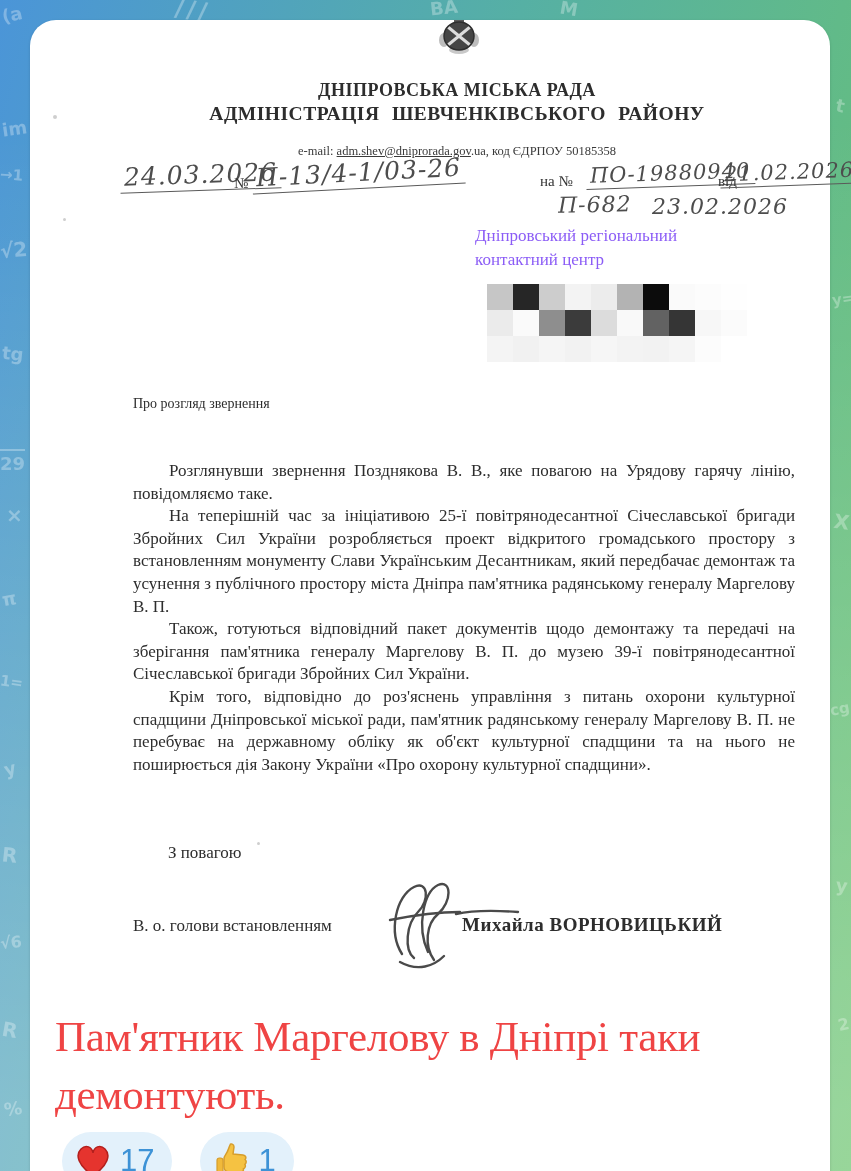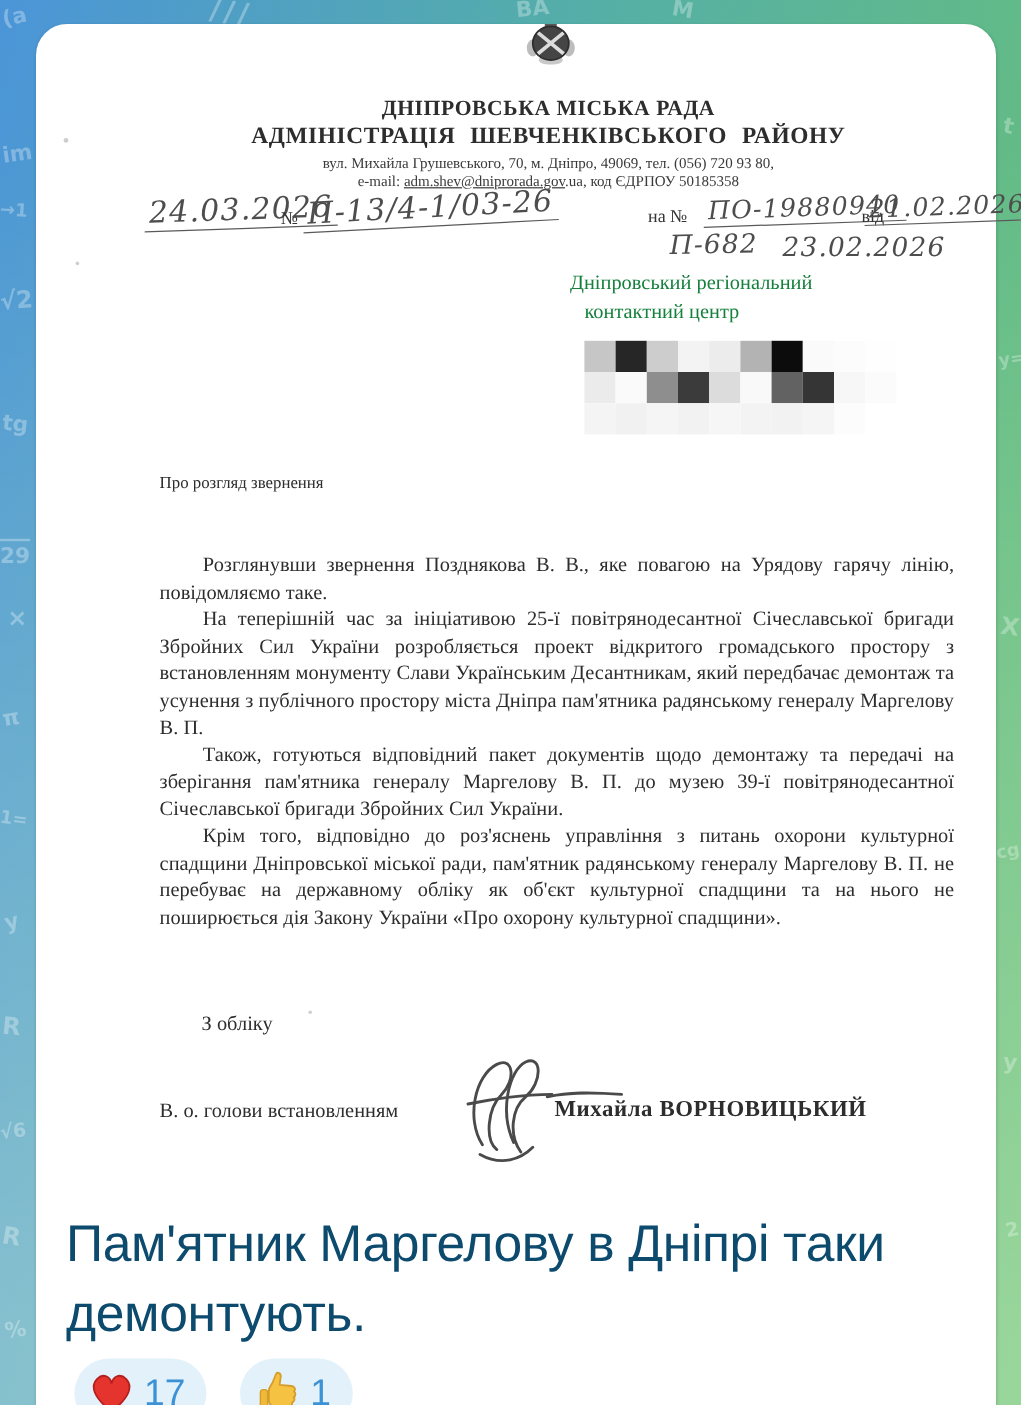--- a/index.html
+++ b/index.html
@@ -57,21 +57,21 @@
   .mail { top:124px; font-size:12.5px; color:#3a3a3a; }
   .mail .ul { text-decoration:underline; }
 
   .hand {
     position:absolute; font-family:"DejaVu Serif", serif; font-style:italic;
     color:#4d4d4d; letter-spacing:1px; white-space:nowrap;
   }
   .uline { border-bottom:1.5px solid #5a5a5a; padding:0 4px 1px 4px; }
   .plabel { position:absolute; font-size:15px; color:#333; white-space:nowrap; }
 
-  .recipient { position:absolute; left:445px; font-size:17px; color:#15803d; }
+  .recipient { position:absolute; left:445px; font-size:17px; color:#8b5cf6; }
 
   .mosaic {
     position:absolute; left:457px; top:264px;
     display:grid; grid-template-columns:repeat(10, 26px); grid-auto-rows:26px;
   }
 
   .subject { position:absolute; left:103px; top:376px; font-size:14px; }
 
   .bodytext { position:absolute; left:103px; top:440px; width:662px; }
   .bodytext p {
@@ -88,22 +88,22 @@
   .signature-svg { position:absolute; left:330px; top:842px; }
 
   .speck { position:absolute; background:#b9b9b9; border-radius:50%; opacity:0.7; }
   .sp1 { left:23px; top:95px;  width:4px; height:4px; }
   .sp2 { left:33px; top:198px; width:3px; height:3px; }
   .sp3 { left:227px; top:822px; width:3px; height:3px; }
 
   
   .caption {
     position:absolute; left:25px; top:988px; width:780px;
-    font-family:Liberation Sans, sans-serif; font-size:43px; line-height:58px;
-    color:#0c4a6e; letter-spacing:-0.3px;
+    font-family:Liberation Serif, serif; font-size:43px; line-height:58px;
+    color:#ef4444; letter-spacing:-0.3px;
   }
 
   
   .reactions { position:absolute; left:32px; top:1112px; display:flex; gap:28px; }
   .pill {
     height:58px; border-radius:29px; background:#e3f1fb;
     display:flex; align-items:center; padding:0 18px 0 12px; gap:8px;
   }
   .pill .count {
     font-family:"Liberation Sans", sans-serif; font-size:31px; font-weight:500;
@@ -146,36 +146,35 @@
       <ellipse cx="39" cy="20" rx="5" ry="7" fill="#bdbdbd"></ellipse>
       <ellipse cx="24" cy="30" rx="10" ry="4" fill="#c9c9c9"></ellipse>
       <rect x="19" y="0" width="10" height="5" fill="#5a5a5a"></rect>
       <ellipse cx="24" cy="16" rx="15" ry="14" fill="#454545"></ellipse>
       <path d="M13 7 L35 25 M35 7 L13 25" stroke="#dcdcdc" stroke-width="3" fill="none"></path>
       <ellipse cx="24" cy="16" rx="15" ry="14" fill="none" stroke="#2e2e2e" stroke-width="1.5"></ellipse>
     </svg>
 
     <div class="center-wrap org1">ДНІПРОВСЬКА МІСЬКА РАДА</div>
     <div class="center-wrap org2">АДМІНІСТРАЦІЯ ШЕВЧЕНКІВСЬКОГО РАЙОНУ</div>
-    <div class="center-wrap addr">вул. Михайла Грушевського, 70, м. Дніпро, 49069, тел. (056) 720 93 80,</div>
     <div class="center-wrap mail"><span>e-mail: </span><span class="ul">adm.shev@dniprorada.gov</span><span>.ua, код ЄДРПОУ 50185358</span></div>
 
     <span class="hand uline" style="left:90px;top:140px;font-size:25px;transform:rotate(-2deg);">24.03.2026</span>
     <span class="plabel" style="left:204px;top:155px;">№</span>
     <span class="hand uline" style="left:222px;top:138px;font-size:25px;transform:rotate(-3deg);">П-13/4-1/03-26</span>
 
     <span class="plabel" style="left:510px;top:153px;">на  №</span>
     <span class="hand uline" style="left:556px;top:141px;font-size:21px;transform:rotate(-2deg);">ПО-19880940</span>
     <span class="plabel" style="left:662px;top:153px;margin-left:26px;">від</span>
     <span class="hand uline" style="left:690px;top:140px;font-size:21px;transform:rotate(-2deg);">21.02.2026</span>
     <span class="hand" style="left:528px;top:172px;font-size:22px;transform:rotate(-1deg);">П-682</span>
     <span class="hand" style="left:622px;top:174px;font-size:22px;">23.02.2026</span>
 
     <div class="recipient" style="top:206px;">Дніпровський регіональний</div>
-    <div class="recipient" style="top:230px;margin-left:12px;">контактний центр</div>
+    <div class="recipient" style="top:230px;">контактний центр</div>
 
     <div class="mosaic">
         <div style="background: rgb(198, 198, 198);"></div>
         <div style="background: rgb(38, 38, 38);"></div>
         <div style="background: rgb(205, 205, 205);"></div>
         <div style="background: rgb(243, 243, 243);"></div>
         <div style="background: rgb(236, 236, 236);"></div>
         <div style="background: rgb(179, 179, 179);"></div>
         <div style="background: rgb(12, 12, 12);"></div>
         <div style="background: rgb(250, 250, 250);"></div>
@@ -205,21 +204,21 @@
 
     <div class="subject">Про розгляд звернення</div>
 
     <div class="bodytext">
       <p>Розглянувши звернення Позднякова В. В., яке повагою на Урядову гарячу лінію, повідомляємо таке.</p>
       <p>На теперішній час за ініціативою 25-ї повітрянодесантної Січеславської бригади Збройних Сил України розробляється проект відкритого громадського простору з встановленням монументу Слави Українським Десантникам, який передбачає демонтаж та усунення з публічного простору міста Дніпра пам'ятника радянському генералу  Маргелову В. П.</p>
       <p>Також, готуються відповідний пакет документів щодо демонтажу та передачі на зберігання пам'ятника генералу Маргелову В. П. до музею 39-ї повітрянодесантної Січеславської бригади Збройних Сил України.</p>
       <p>Крім того, відповідно до роз'яснень управління з питань охорони культурної спадщини Дніпровської міської ради, пам'ятник радянському генералу Маргелову В. П. не перебуває на державному обліку як об'єкт культурної спадщини та на нього не поширюється дія Закону України «Про охорону культурної спадщини».</p>
     </div>
 
-    <div class="closing">З обліку</div>
+    <div class="closing">З повагою</div>
     <div class="signer-title">В. о. голови встановленням</div>
     <svg class="signature-svg" width="160" height="115" viewBox="0 0 160 115">
       <g stroke="#4a4a4a" stroke-width="2.4" fill="none" stroke-linecap="round">
         <path d="M42 92 C28 70 36 34 54 25 C68 18 70 38 58 50 C46 62 44 88 54 96"></path>
         <path d="M68 90 C56 64 64 30 78 23 C92 17 92 40 78 52 C66 62 64 84 74 98"></path>
         <path d="M30 58 C60 52 84 50 100 50"></path>
         <path d="M96 52 C114 48 132 48 158 50"></path>
         <path d="M40 100 C58 110 74 104 84 94"></path>
       </g>
     </svg>

